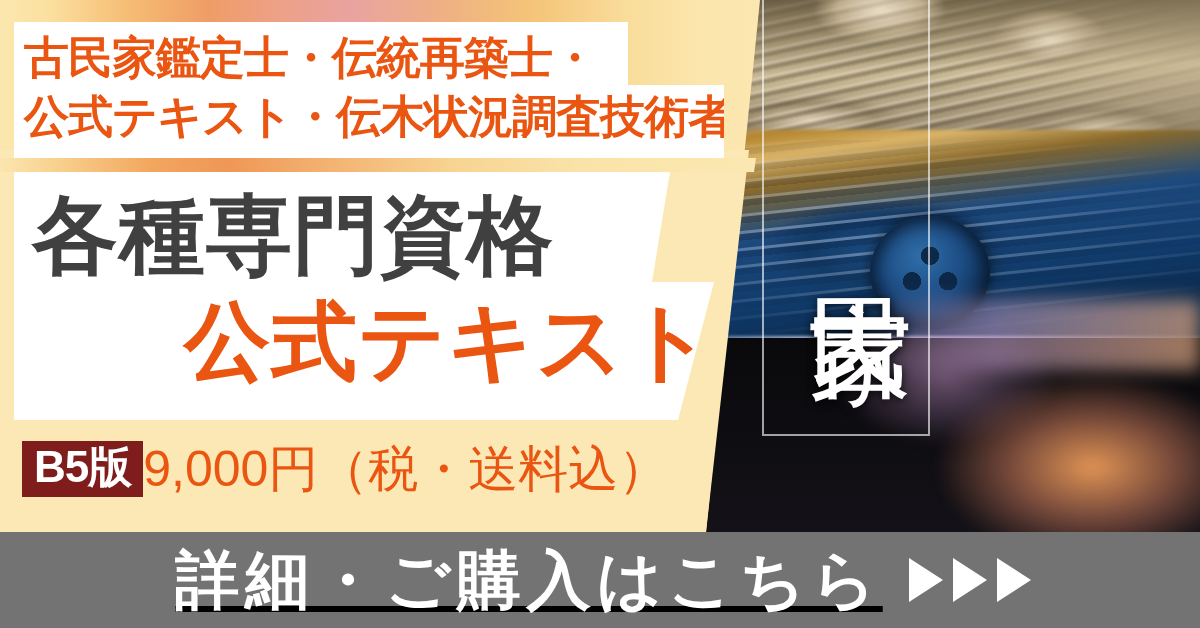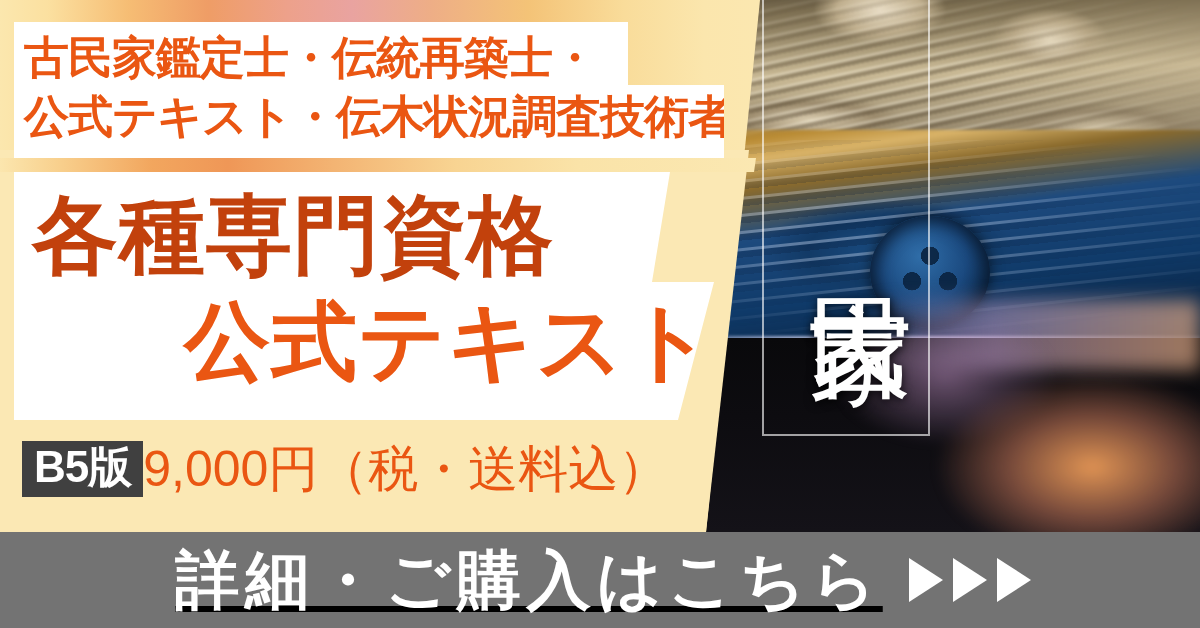--- a/index.html
+++ b/index.html
@@ -194,39 +194,39 @@
   .box1 .l2 { top:65px; }
 
   
   .box2 {
     position:absolute; left:14px; top:172px; width:700px; height:248px;
     background:#ffffff;
     clip-path:polygon(0 0, 656px 0, 638px 110px, 700px 110px, 664px 248px, 0 248px);
   }
   .box2 .big1 {
     position:absolute; left:18px; top:6px;
-    font-size:86px; font-weight:700; color:#c2410c;
+    font-size:86px; font-weight:700; color:#404040;
     letter-spacing:1px; white-space:nowrap;
     font-family:"Liberation Sans","DejaVu Sans",sans-serif;
   }
   .box2 .big2 {
     position:absolute; left:170px; top:112px;
     font-size:86px; font-weight:700; color:#ea5612;
     letter-spacing:1px; white-space:nowrap;
     font-family:"Liberation Sans","DejaVu Sans",sans-serif;
     text-align:right;
   }
 
   
   .price-row {
     position:absolute; left:22px; top:432px; height:74px;
     display:flex; align-items:center;
   }
   .badge {
-    background:#404040; color:#ffffff;
+    background:#7f1d1d; color:#ffffff;
     font-size:44px; font-weight:700;
     padding:2px 12px 6px 12px;
     line-height:1.08;
     letter-spacing:-1px;
     font-family:"Liberation Sans","DejaVu Sans",sans-serif;
   }
   .price {
     color:#ea5612; font-size:50px; font-weight:400;
     letter-spacing:0px; white-space:nowrap;
     font-family:"Liberation Sans","DejaVu Sans",sans-serif;

